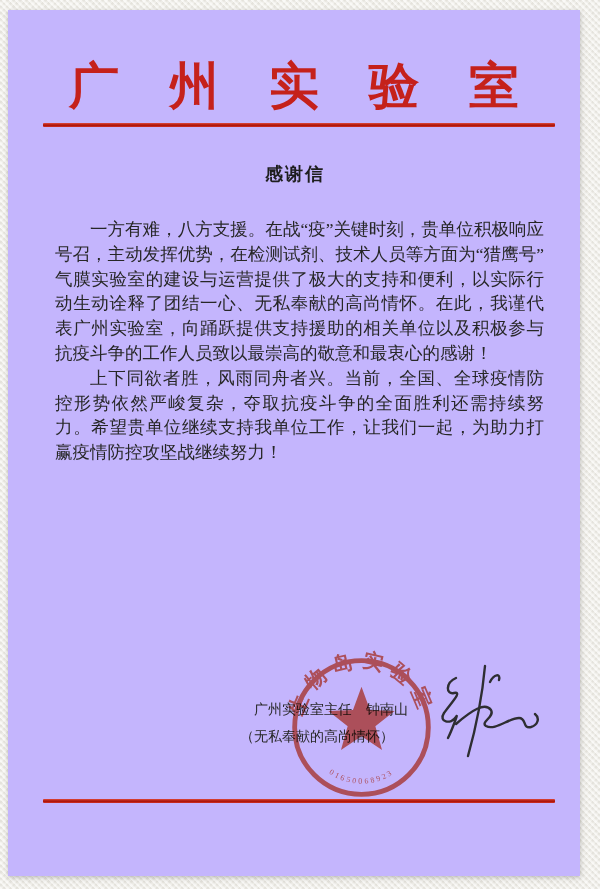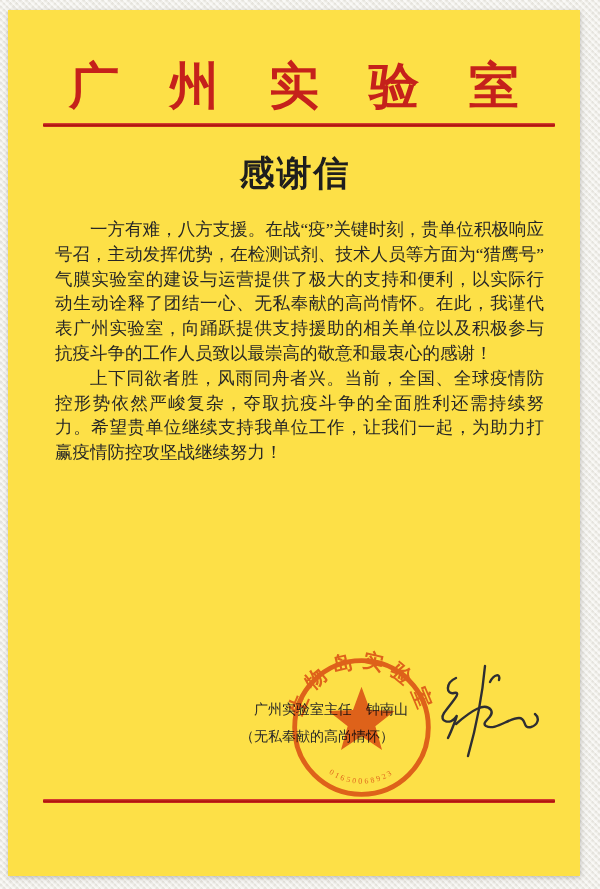--- a/index.html
+++ b/index.html
@@ -9,21 +9,21 @@
     width:600px; height:889px;
     background-color:#edebe4;
     background-image:
       repeating-linear-gradient(45deg, rgba(255,255,255,.55) 0 1.5px, rgba(0,0,0,.018) 3px 4.5px),
       repeating-linear-gradient(-45deg, rgba(255,255,255,.35) 0 1.5px, rgba(0,0,0,.015) 3px 4.5px);
     font-family:"Liberation Serif","DejaVu Serif",serif;
     overflow:hidden;
   }
   .sheet{
     position:absolute; left:8px; top:10px; width:572px; height:866px;
-    background:#fde047;
+    background:#c4b5fd;
     box-shadow:0 1px 4px rgba(0,0,0,.16), 2px 3px 7px rgba(0,0,0,.08);
     overflow:hidden;
   }
   .org-name{
     position:absolute; top:46px; left:0; right:0;
     text-align:center;
     font-size:50px; line-height:60px; font-weight:bold;
     color:#c5211b;
     letter-spacing:50px; text-indent:50px;
     white-space:nowrap;
@@ -31,21 +31,21 @@
   .rule{
     position:absolute; left:35px; width:512px; height:4px;
     background:linear-gradient(to bottom,#e04a3c 0%,#a91107 55%,#cf3227 100%);
     border-radius:1px;
   }
   .rule-top{ top:113px; }
   .rule-bottom{ top:789px; }
   .letter-title{
     position:absolute; top:148px; left:0; right:0;
     text-align:center;
-    font-size:35px; line-height:32px; font-weight:bold;
+    font-size:18px; line-height:32px; font-weight:bold;
     color:#1e1e1e; letter-spacing:2px; text-indent:2px;
   }
   .body-text{
     position:absolute; top:207px; left:47px; width:489px;
     font-size:17.5px; line-height:24.8px;
     color:#272727;
     text-align:justify;
   }
   .recipient{ font-weight:bold; color:#141414; }
   .body-text p{ text-indent:2em; }

